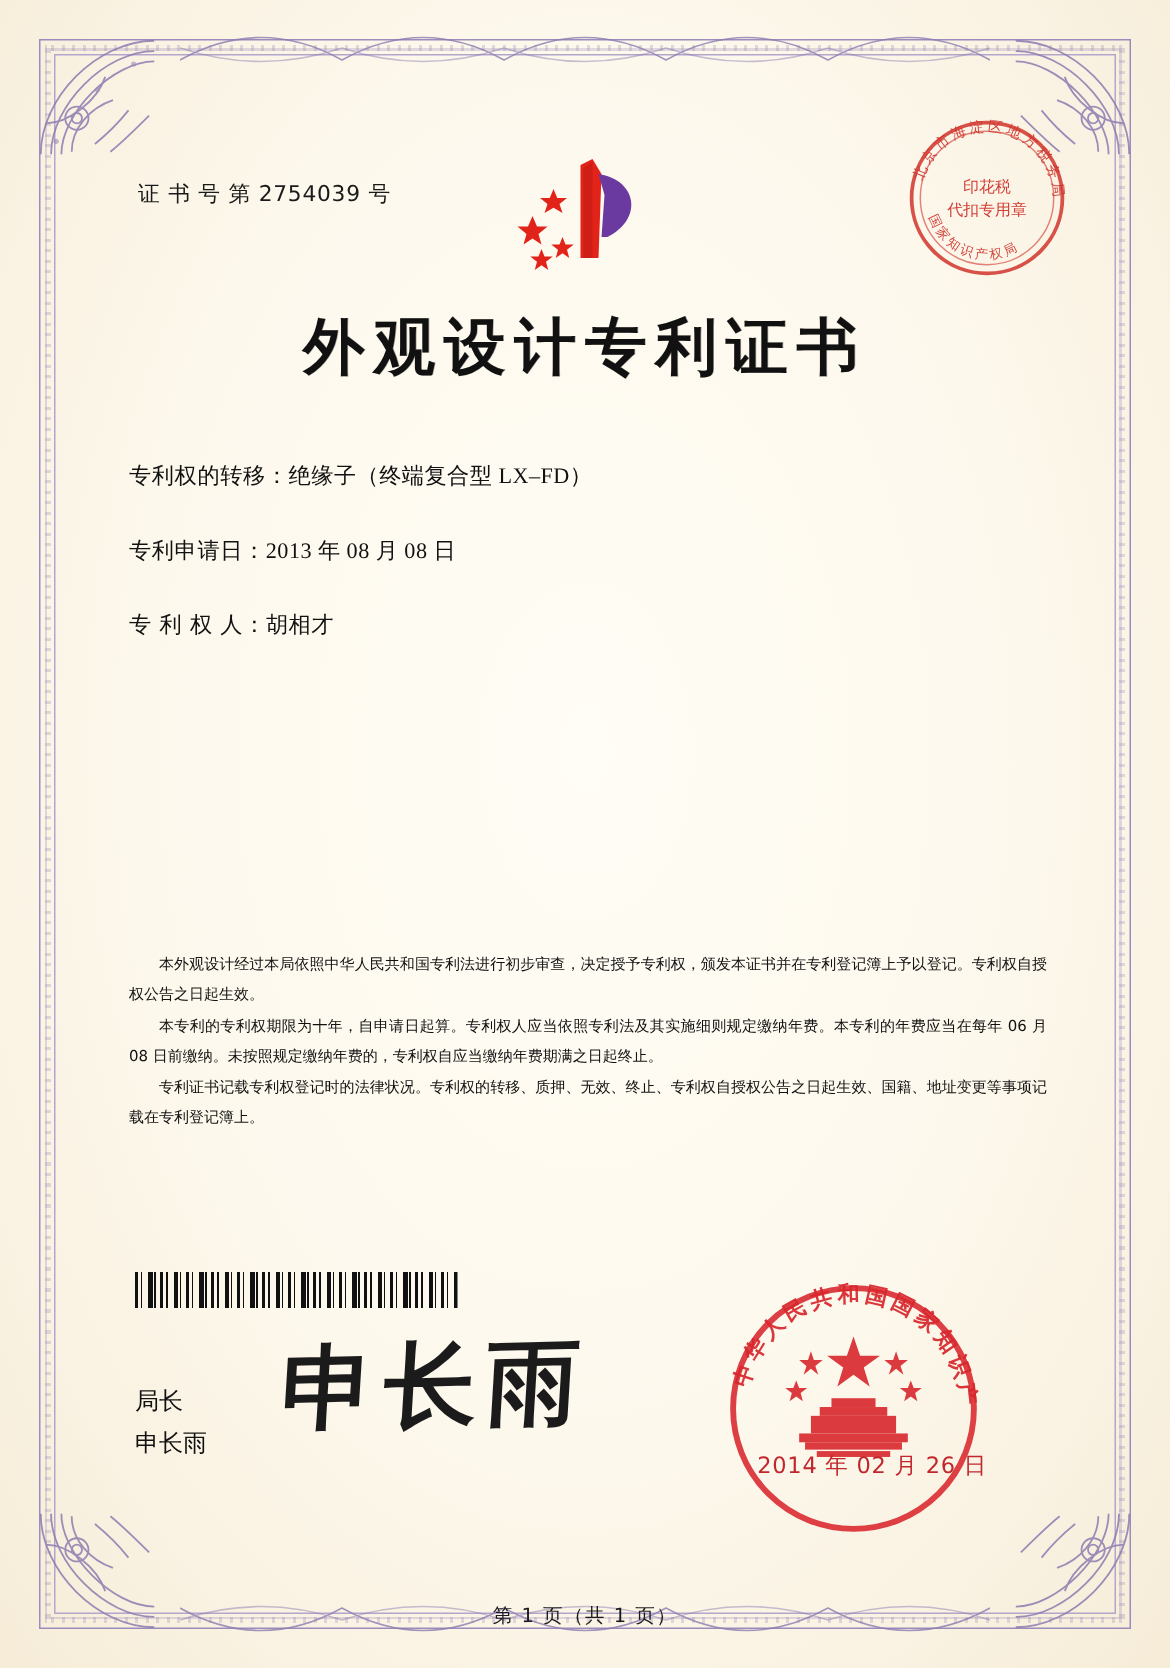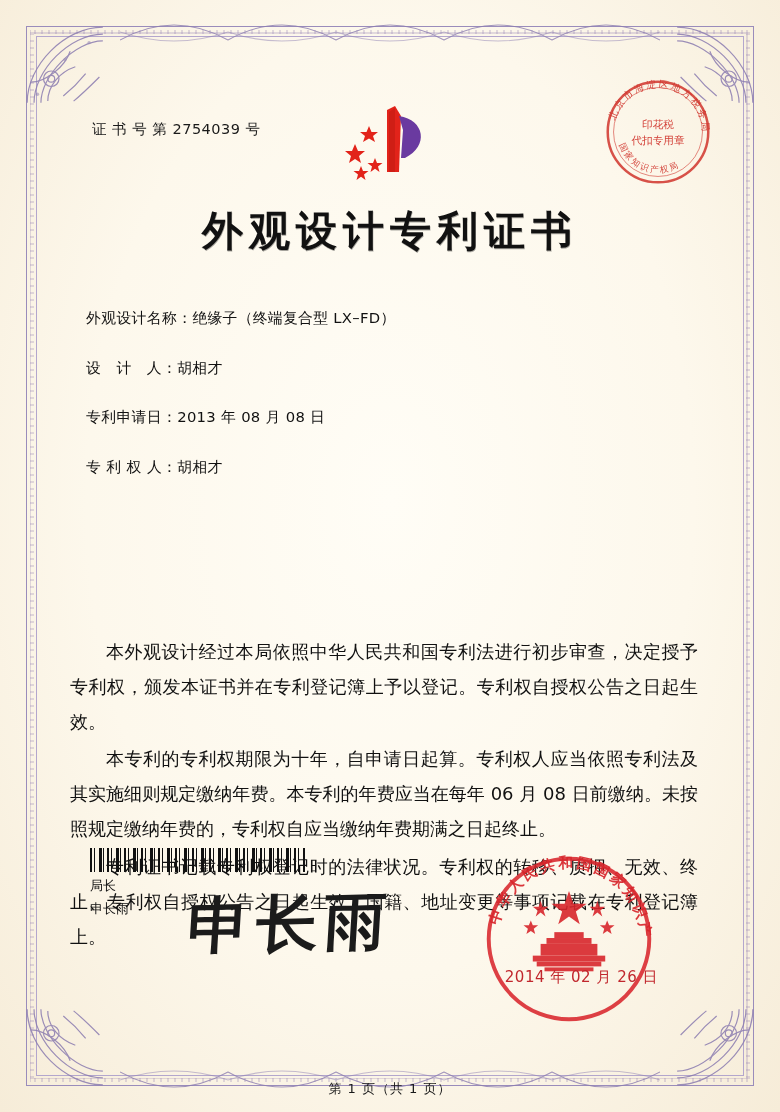--- a/index.html
+++ b/index.html
@@ -133,28 +133,28 @@
     top: 252px;
   }
   .field {
     font-size: 14.8px;
     color: #111;
     margin-bottom: 29px;
     line-height: 1.4;
     white-space: nowrap;
   }
   .field .label { letter-spacing: 0.4px; }
-  .field .value { letter-spacing: 0.3px; }
+  .field .value { letter-spacing: 0.3px; font-family: Liberation Serif, serif; }
 
   .body-text {
     position: absolute;
-    left: 10px;
+    left: 26px;
     right: 22px;
     top: 578px;
-    font-size: 18px;
+    font-size: 10px;
     line-height: 1.95;
     color: #111;
     text-align: justify;
   }
   .body-text p {
     margin: 0 0 2px 0;
     text-indent: 2em;
   }
 
   
@@ -169,22 +169,22 @@
         #111 0 2px, transparent 2px 4px,
         #111 4px 5px, transparent 5px 9px,
         #111 9px 12px, transparent 12px 13px,
         #111 13px 14px, transparent 14px 17px);
   }
 
   
   .sig-label {
     position: absolute;
     left: 30px;
-    top: 819px;
-    font-size: 13px;
+    top: 864px;
+    font-size: 16px;
     line-height: 1.75;
     color: #111;
   }
   .signature {
     position: absolute;
     left: 128px;
     top: 826px;
     font-family: "DejaVu Serif", "Liberation Serif", serif;
     font-size: 62px;
     font-weight: bold;
@@ -210,21 +210,21 @@
     font-size: 15px;
     color: #c1272d;
     letter-spacing: 0.5px;
     white-space: nowrap;
     font-family: "DejaVu Sans", "Liberation Sans", sans-serif;
   }
 
   .page-footer {
     position: absolute;
     left: 0; right: 0;
-    bottom: 14px;
+    bottom: 26px;
     text-align: center;
     font-size: 13px;
     color: #1a1a1a;
     letter-spacing: 1px;
   }
 </style>
 </head>
 <body>
 
 <div class="page">
@@ -350,24 +350,21 @@
         </text>
         <text x="60" y="56" font-size="11" fill="#d0342c" text-anchor="middle" opacity="0.95">印花税</text>
         <text x="60" y="72" font-size="11" fill="#d0342c" text-anchor="middle" opacity="0.95">代扣专用章</text>
       </svg>
     </div>
 
     <div class="doc-title">外观设计专利证书</div>
 
     <div class="fields">
       <div class="field">
-        <span class="label">外观设计名称：</span><span class="value">绝缘子（终端复合型 LX–FD）</span>
-      </div>
-      <div class="field">
-        <span class="label">设　计　人：</span><span class="value">胡相才</span>
+        <span class="label">专利权的转移：</span><span class="value">绝缘子（终端复合型 LX–FD）</span>
       </div>
       <div class="field">
         <span class="label">专利申请日：</span><span class="value">2013 年 08 月 08 日</span>
       </div>
       <div class="field">
         <span class="label">专 利 权 人：</span><span class="value">胡相才</span>
       </div>
     </div>
 
     <div class="body-text">

